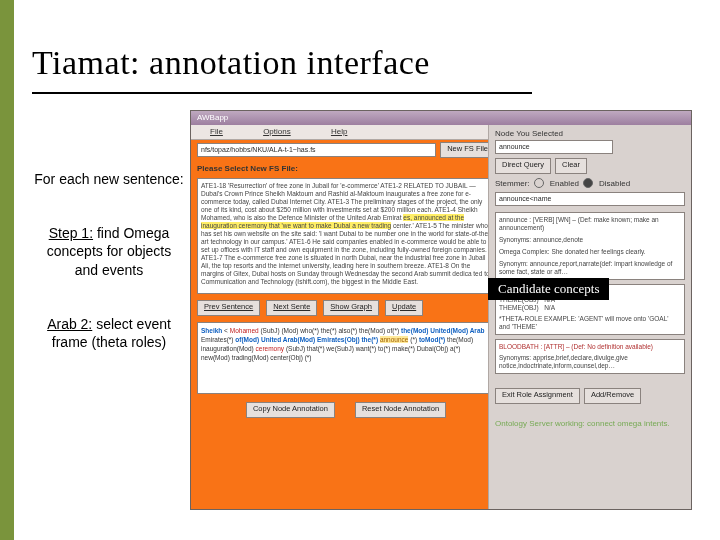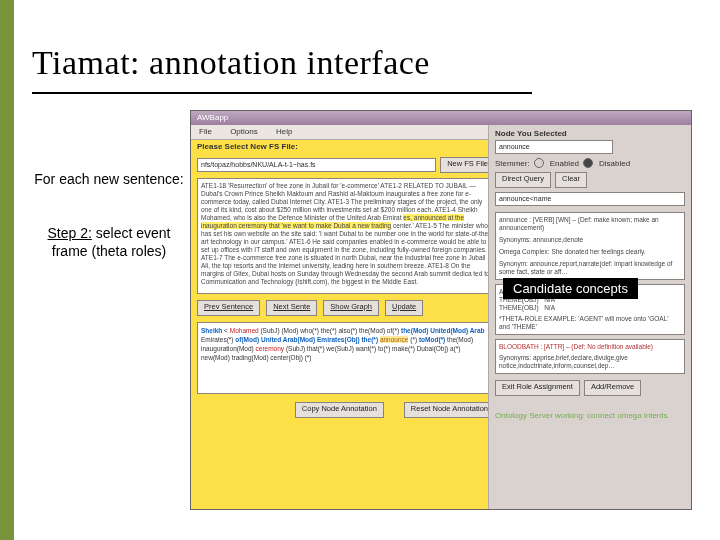--- a/index.html
+++ b/index.html
@@ -9,26 +9,26 @@
   .title{position:absolute;left:32px;top:44px;font-size:34px;letter-spacing:0.5px;}
   .title-rule{position:absolute;left:32px;top:92px;width:500px;height:2px;background:#000;}
 
   .sidebar{position:absolute;left:34px;top:170px;width:150px;font-family:Verdana,Arial,sans-serif;
            font-size:14px;line-height:1.3;}
   .sidebar .block{margin-bottom:36px;text-align:center;}
   .sidebar .step-lead{text-decoration:underline;}
 
   
   .app{position:absolute;left:190px;top:110px;width:500px;height:398px;
-       background:#fde047;border:1px solid #6b6360;font-family:Tahoma,Arial,sans-serif;
+       background:#f97316;border:1px solid #6b6360;font-family:Tahoma,Arial,sans-serif;
        font-size:8px;color:#2a2a2a;}
   .app .titlebar{height:14px;background:linear-gradient(#bfa9c0,#9d7fa0);
                  color:#fff;font-size:8px;line-height:14px;padding-left:6px;}
   .app .menubar{height:14px;background:#ece6e3;font-size:8px;line-height:14px;color:#333;}
-  .app .menubar span{display:inline-block;padding:0 8px;}
+  .app .menubar span{display:inline-block;padding:0 19px;text-decoration:underline;}
   .app .hr{height:1px;background:#b0a8a4;}
 
   .row{display:flex;align-items:center;gap:4px;padding:3px 6px;}
   .lbl{font-size:8px;color:#333;}
   .field{background:#fff;border:1px solid #8a827e;height:12px;font-size:7px;
          padding:0 3px;line-height:12px;overflow:hidden;white-space:nowrap;}
   .btn{background:#e6e0dd;border:1px solid #8a827e;height:14px;font-size:7.5px;
        line-height:12px;padding:0 6px;color:#222;white-space:nowrap;}
 
   .corpus{margin:2px 6px;background:#fff;border:1px solid #8a827e;height:108px;
@@ -37,109 +37,112 @@
 
   .midbtns{display:flex;gap:6px;padding:4px 6px;text-decoration:underline;}
   .midbtns .btn{flex:0 0 auto;}
 
   .sentence-box{margin:2px 6px;background:#fff;border:1px solid #8a827e;height:64px;
                font-size:6.5px;line-height:9px;padding:3px;color:#333;overflow:hidden;}
   .sentence-box .subj{color:#c02020;}
   .sentence-box .mod{color:#1060c0;font-weight:bold;}
   .sentence-box .verb{color:#a06000;background:#ffea9a;}
 
-  .footer-btns{display:flex;gap:20px;justify-content:flex-end;padding:6px;}
+  .footer-btns{display:flex;gap:20px;justify-content:center;padding:6px;}
 
   
   .app-right{position:absolute;right:0;top:14px;width:190px;bottom:0;
              background:#d9d2cf;border-left:1px solid #b0a8a4;padding:4px 6px;}
   .app-right .row{padding:2px 0;}
   .app-right .field{width:110px;}
   .radio{display:inline-block;width:8px;height:8px;border:1px solid #666;border-radius:50%;
          vertical-align:middle;margin-right:2px;}
   .radio.on{background:#444;}
 
   .rsec{margin-top:4px;background:#fff;border:1px solid #8a827e;padding:3px;
         font-size:6.5px;line-height:8px;color:#444;}
 
   
-  .candidate-label{position:absolute;left:503px;top:278px;background:#000;color:#fff;
-                   font-family:Liberation Sans, sans-serif;font-size:13px;padding:3px 10px;
+  .candidate-label{position:absolute;left:488px;top:278px;background:#000;color:#fff;
+                   font-family:Liberation Serif, serif;font-size:13px;padding:3px 10px;
                    z-index:5;}
 </style>
 </head>
 <body>
 
 <div class="slide">
   <div class="accent-bar"></div>
 
   <div class="title">Tiamat: annotation interface</div>
   <div class="title-rule"></div>
 
   <div class="sidebar">
     <div class="block">
       <span>For each new sentence:</span>
     </div>
     <div class="block">
-      <span class="step-lead">Step 2:</span><span> select event frame (theta roles)</span>
+      <span class="step-lead">Step 1:</span><span> find Omega concepts for objects and events</span>
+    </div>
+    <div class="block">
+      <span class="step-lead">Arab 2:</span><span> select event frame (theta roles)</span>
     </div>
   </div>
 
   <div class="app">
     <div class="titlebar">AWBapp</div>
     <div class="menubar">
       <span>File</span>
       <span>Options</span>
       <span>Help</span>
     </div>
     <div class="hr"></div>
 
     <div style="position:absolute;left:0;top:28px;right:190px;bottom:0;">
       <div class="row">
-        <span class="lbl" style="font-weight:bold">Please Select New FS File:</span>
+        <div class="field" style="flex:1">nfs/topaz/hobbs/NKU/ALA-t-1~has.fs</div>
+        <div class="btn">New FS File</div>
       </div>
       <div class="row">
-        <div class="field" style="flex:1">nfs/topaz/hobbs/NKU/ALA-t-1~has.fs</div>
-        <div class="btn">New FS File</div>
+        <span class="lbl" style="font-weight:bold">Please Select New FS File:</span>
       </div>
 
       <div class="corpus" id="corpus">ATE1-18 'Resurrection' of free zone in Jubail for 'e-commerce'   ATE1-2 RELATED TO JUBAIL — Dubai's Crown Prince Sheikh Maktoum and Rashid al-Maktoum inaugurates a free zone for e-commerce today, called Dubai Internet City.   ATE1-3 The preliminary stages of the project, the only one of its kind, cost about $250 million with investments set at $200 million each.   ATE1-4 Sheikh Mohamed, who is also the Defence Minister of the United Arab Emirat <span class="hl">es, announced at the inauguration ceremony that 'we want to make Dubai a new trading</span> center.'   ATE1-5 The minister who has set his own website on the site said: 'I want Dubai to be number one in the world for state-of-the-art technology in our campus.'   ATE1-6 He said companies enabled in e-commerce would be able to set up offices with IT staff and own equipment in the zone, including fully-owned foreign companies.   ATE1-7 The e-commerce free zone is situated in north Dubai, near the industrial free zone in Jubail Ali, the top resorts and the internet university, leading here in southern breeze.   ATE1-8 On the margins of Gitex, Dubai hosts on Sunday through Wednesday the second Arab summit dedica ted to Communication and Technology (Ishift.com), the biggest in the Middle East.</div>
 
       <div class="midbtns">
         <div class="btn">Prev Sentence</div>
         <div class="btn">Next Sente</div>
         <div class="btn">Show Graph</div>
         <div class="btn">Update</div>
       </div>
 
       <div class="sentence-box" id="sentence"><span class="mod">Sheikh</span> &lt; <span class="subj">Mohamed</span> (SubJ) (Mod) who(*) the(*) also(*) the(Mod) of(*) <span class="mod">the(Mod) United(Mod) Arab</span> Emirates(*) <span class="mod">of(Mod) United Arab(Mod) Emirates(Obj) the(*)</span> <span class="verb">announce</span> (*) <span class="mod">toMod(*)</span> the(Mod) inauguration(Mod) <span class="subj">ceremony</span> (SubJ) that(*) we(SubJ) want(*) to(*) make(*) Dubai(Obj) a(*) new(Mod) trading(Mod) center(Obj) (*)</div>
 
       <div class="footer-btns">
         <div class="btn">Copy Node Annotation</div>
         <div class="btn">Reset Node Annotation</div>
       </div>
     </div>
 
     <div class="app-right">
-      <div class="lbl" style="font-weight:bold">Node You Selected</div>
+      <div class="lbl" style="font-weight:normal">Node You Selected</div>
       <div class="row">
         <div class="field">announce</div>
+      </div>
+
+      <div class="row">
+        <div class="btn">Direct Query</div>
+        <div class="btn">Clear</div>
       </div>
 
       <div class="row">
         <span class="lbl">Stemmer:</span>
         <span class="radio"></span>
         <span class="lbl">Enabled</span>
         <span class="radio on"></span>
         <span class="lbl">Disabled</span>
-      </div>
-
-      <div class="row">
-        <div class="btn">Direct Query</div>
-        <div class="btn">Clear</div>
       </div>
       <div class="row">
         <div class="field" style="flex:1">announce&lt;name</div>
       </div>
 
       <div class="rsec">
         <div>announce : [VERB] [WN] – (Def: make known; make an announcement)</div>
         <div style="margin-top:4px">Synonyms: announce,denote</div>
         <div style="margin-top:4px">Omega Complex: She donated her feelings clearly.</div>
         <div style="margin-top:4px">Synonym: announce,report,narrate(def: impart knowledge of some fact, state or aff…</div>
@@ -159,21 +162,21 @@
           <span>N/A</span>
         </div>
         <div style="margin-top:3px">*THETA-ROLE EXAMPLE: 'AGENT' will move onto 'GOAL' and 'THEME'</div>
       </div>
 
       <div class="rsec">
         <div style="color:#b03030">BLOODBATH : [ATTR] – (Def: No definition available)</div>
         <div style="margin-top:3px">Synonyms: apprise,brief,declare,divulge,give notice,indoctrinate,inform,counsel,dep…</div>
       </div>
 
-      <div class="row" style="margin-top:4px">
+      <div class="row" style="margin-top:12px">
         <div class="btn">Exit Role Assignment</div>
         <div class="btn">Add/Remove</div>
       </div>
       <div class="lbl" style="margin-top:13px;color:#7a5;">Ontology Server working: connect omega intents.</div>
     </div>
   </div>
 
   <div class="candidate-label">Candidate concepts</div>
 </div>
 

